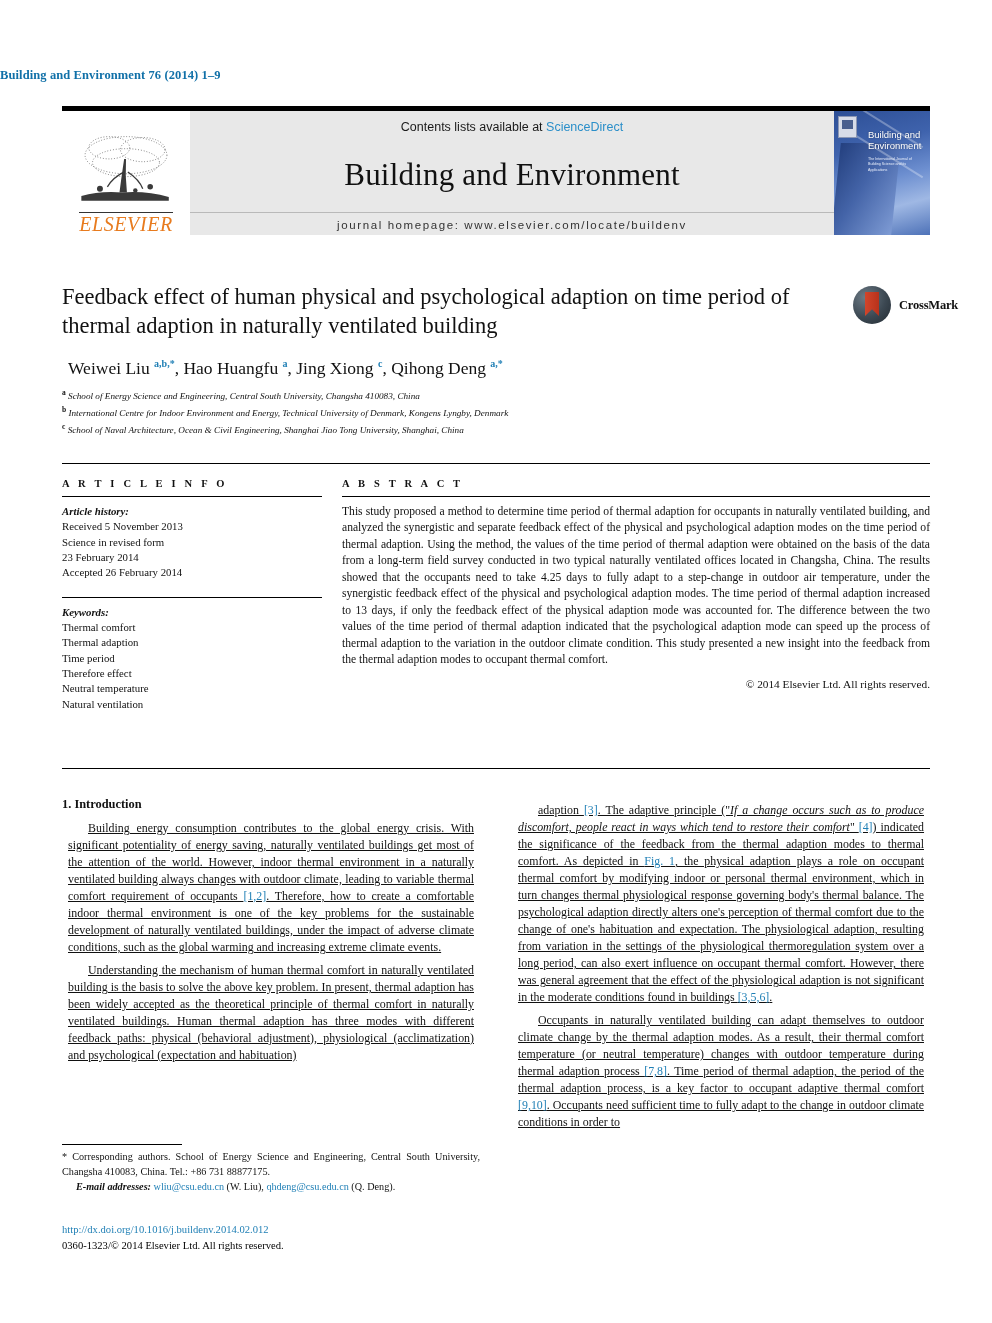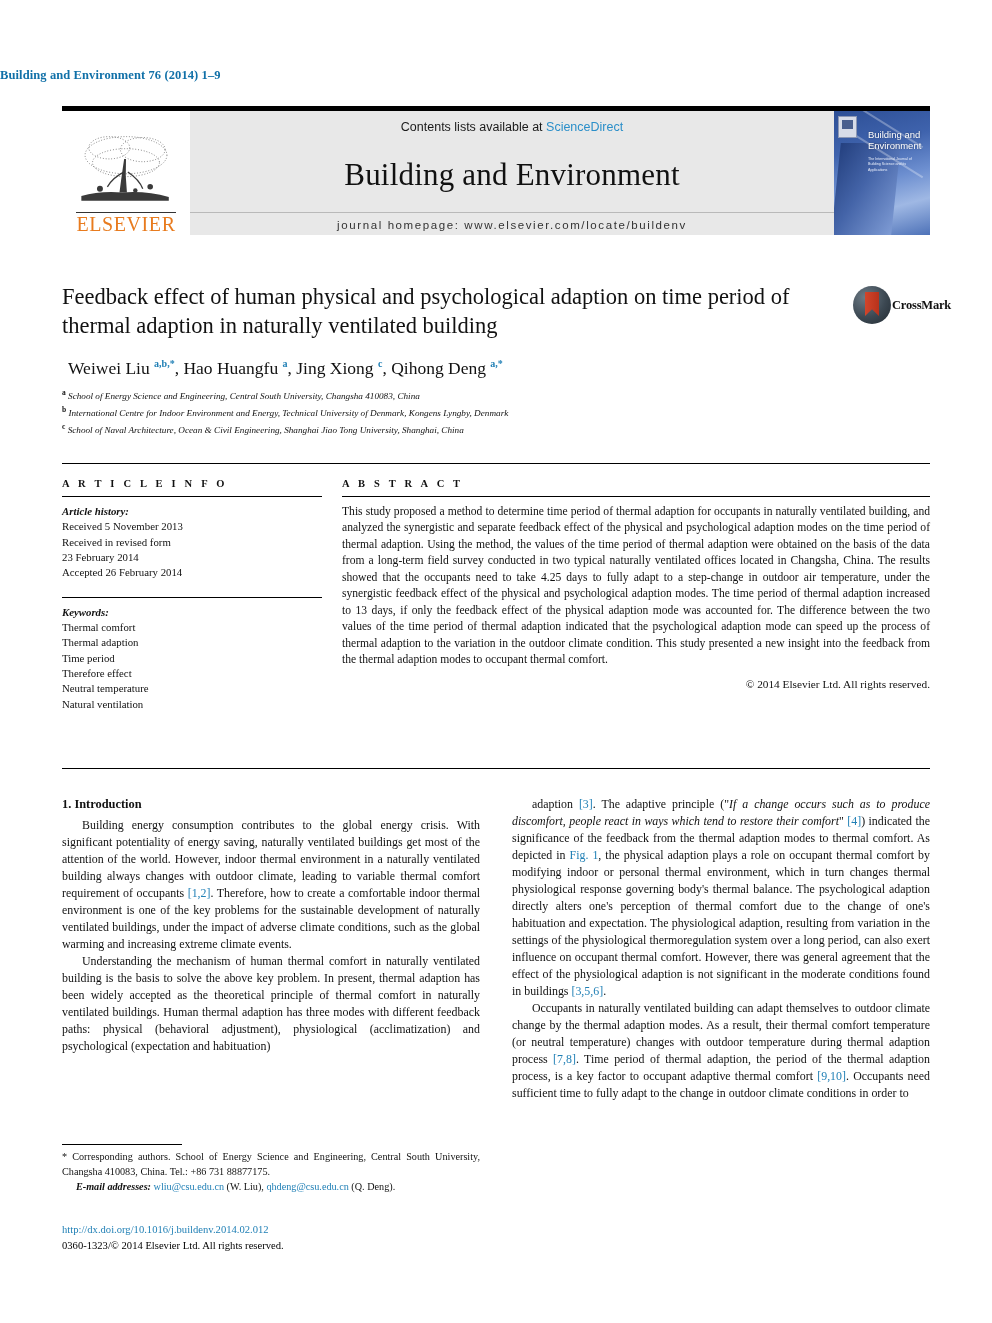--- a/index.html
+++ b/index.html
@@ -55,20 +55,21 @@
   }
   .elsevier-logo {
     width: 128px;
     flex: 0 0 128px;
     display: flex;
     flex-direction: column;
     justify-content: flex-start;
     align-items: center;
     padding-top: 20px;
     box-sizing: border-box;
+    font-style: italic;
   }
   .tree-svg { display:block; }
   .elsevier-word {
     font-family: "Liberation Serif", serif;
     font-size: 20px;
     letter-spacing: 0.6px;
     color: #E87B1E;
     font-weight: normal;
     border-top: 1.5px solid #333;
     padding-top: 1px;
@@ -176,21 +177,21 @@
     color: #111;
   }
   .crossmark {
     position: absolute;
     top: 284px;
     left: 853px;
     width: 84px;
     height: 42px;
     display: flex;
     align-items: center;
-    gap: 1px;
+    gap: 8px;
   }
   .cm-circle {
     width: 38px; height: 38px;
     border-radius: 50%;
     background: radial-gradient(circle at 32% 30%, #6d7b86 0%, #3c4852 55%, #222a31 100%);
     position: relative;
     flex: 0 0 38px;
   }
   .cm-ribbon {
     position: absolute;
@@ -304,21 +305,21 @@
     color: #111;
   }
   .col-left { left: 62px; }
   .col-right { left: 512px; }
   .body-head {
     font-weight: bold;
     font-size: 12.4px;
     margin-bottom: 3px;
     text-align: left;
   }
-  .col p { margin: 0; text-indent: 20px; }
+  .col p { margin: 6px; text-indent: 20px; text-decoration: underline; }
   .ref { color: #1f7fb5; }
   .ital { font-style: italic; }
 
   
   .footnote {
     position: absolute;
     left: 62px;
     top: 1144px;
     width: 418px;
     font-family: "Liberation Serif", serif;
@@ -419,21 +420,21 @@
 
   <div class="rule-top"></div>
   <div class="rule-bottom"></div>
 
   <div class="infocol">
     <div class="sec-head">A R T I C L E   I N F O</div>
     <div class="hr-thin"></div>
     <div class="meta-block">
       <div class="lbl">Article history:</div>
       <div>Received 5 November 2013</div>
-      <div>Received in revised form</div>
+      <div>Science in revised form</div>
       <div>23 February 2014</div>
       <div>Accepted 26 February 2014</div>
     </div>
     <div class="meta-gap"></div>
     <div class="hr-thin"></div>
     <div class="meta-block">
       <div class="lbl">Keywords:</div>
       <div>Thermal comfort</div>
       <div>Thermal adaption</div>
       <div>Time period</div>

